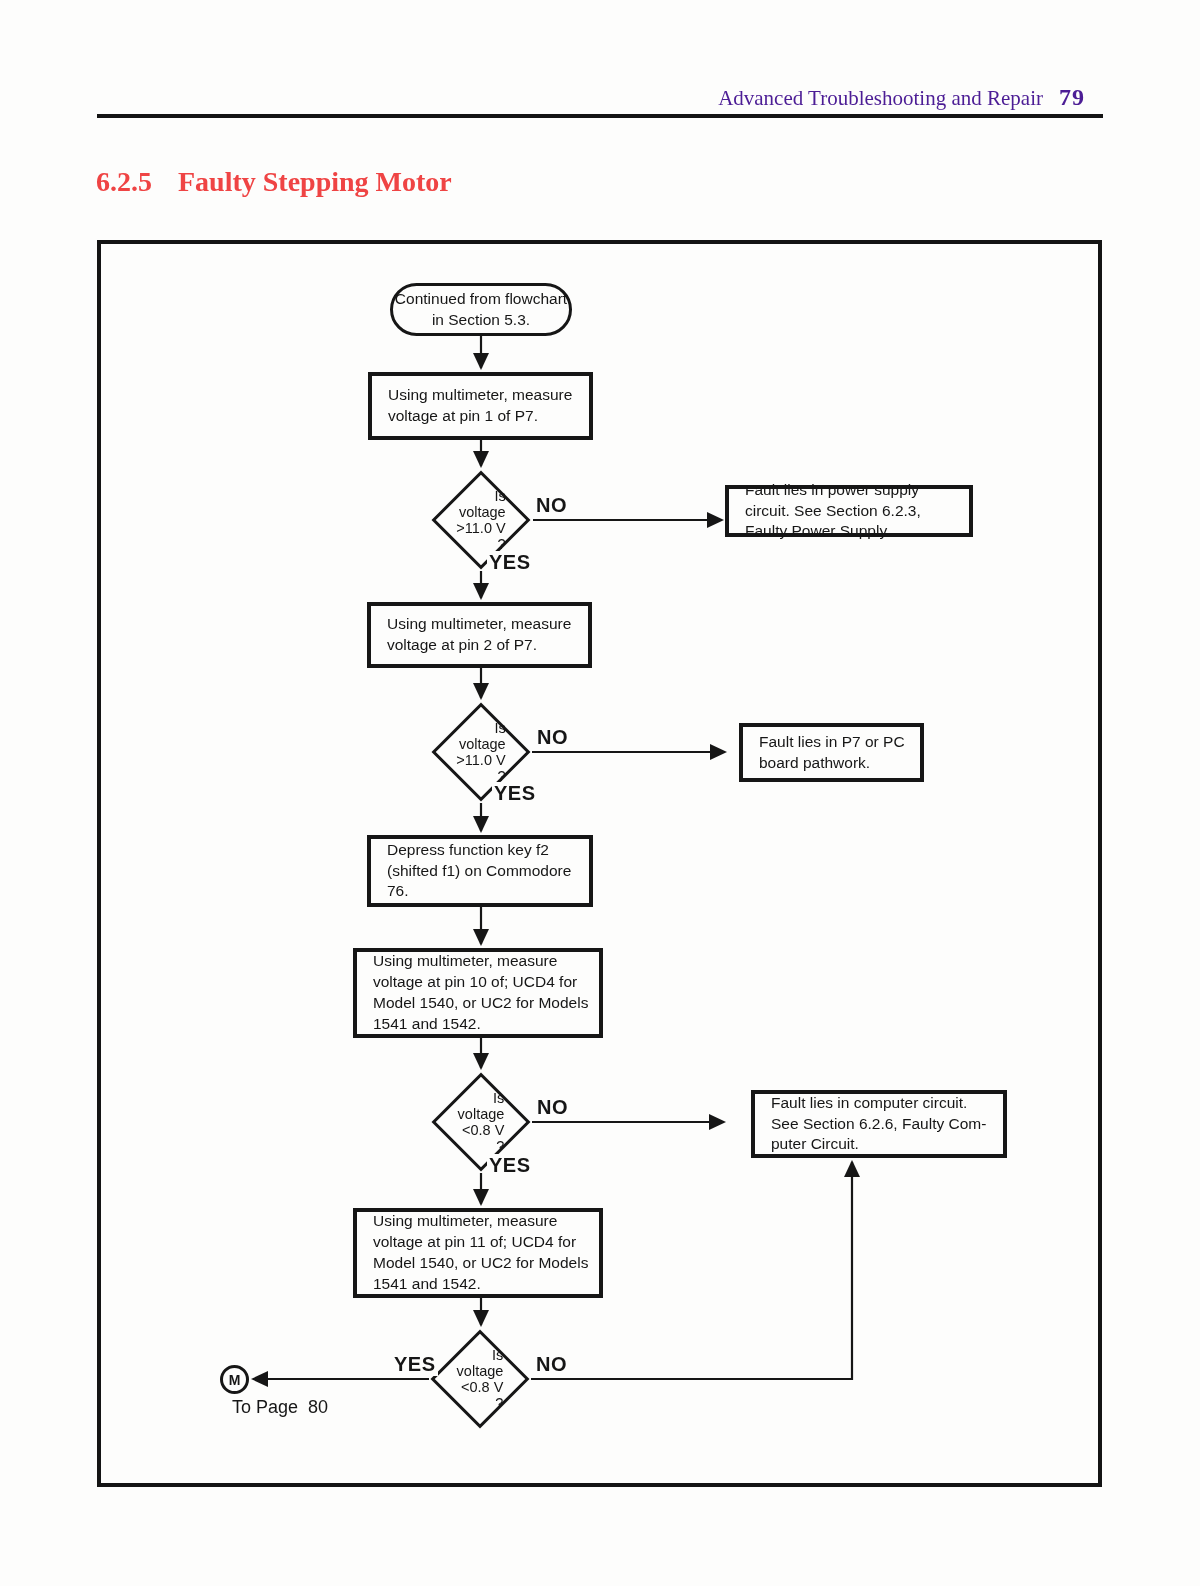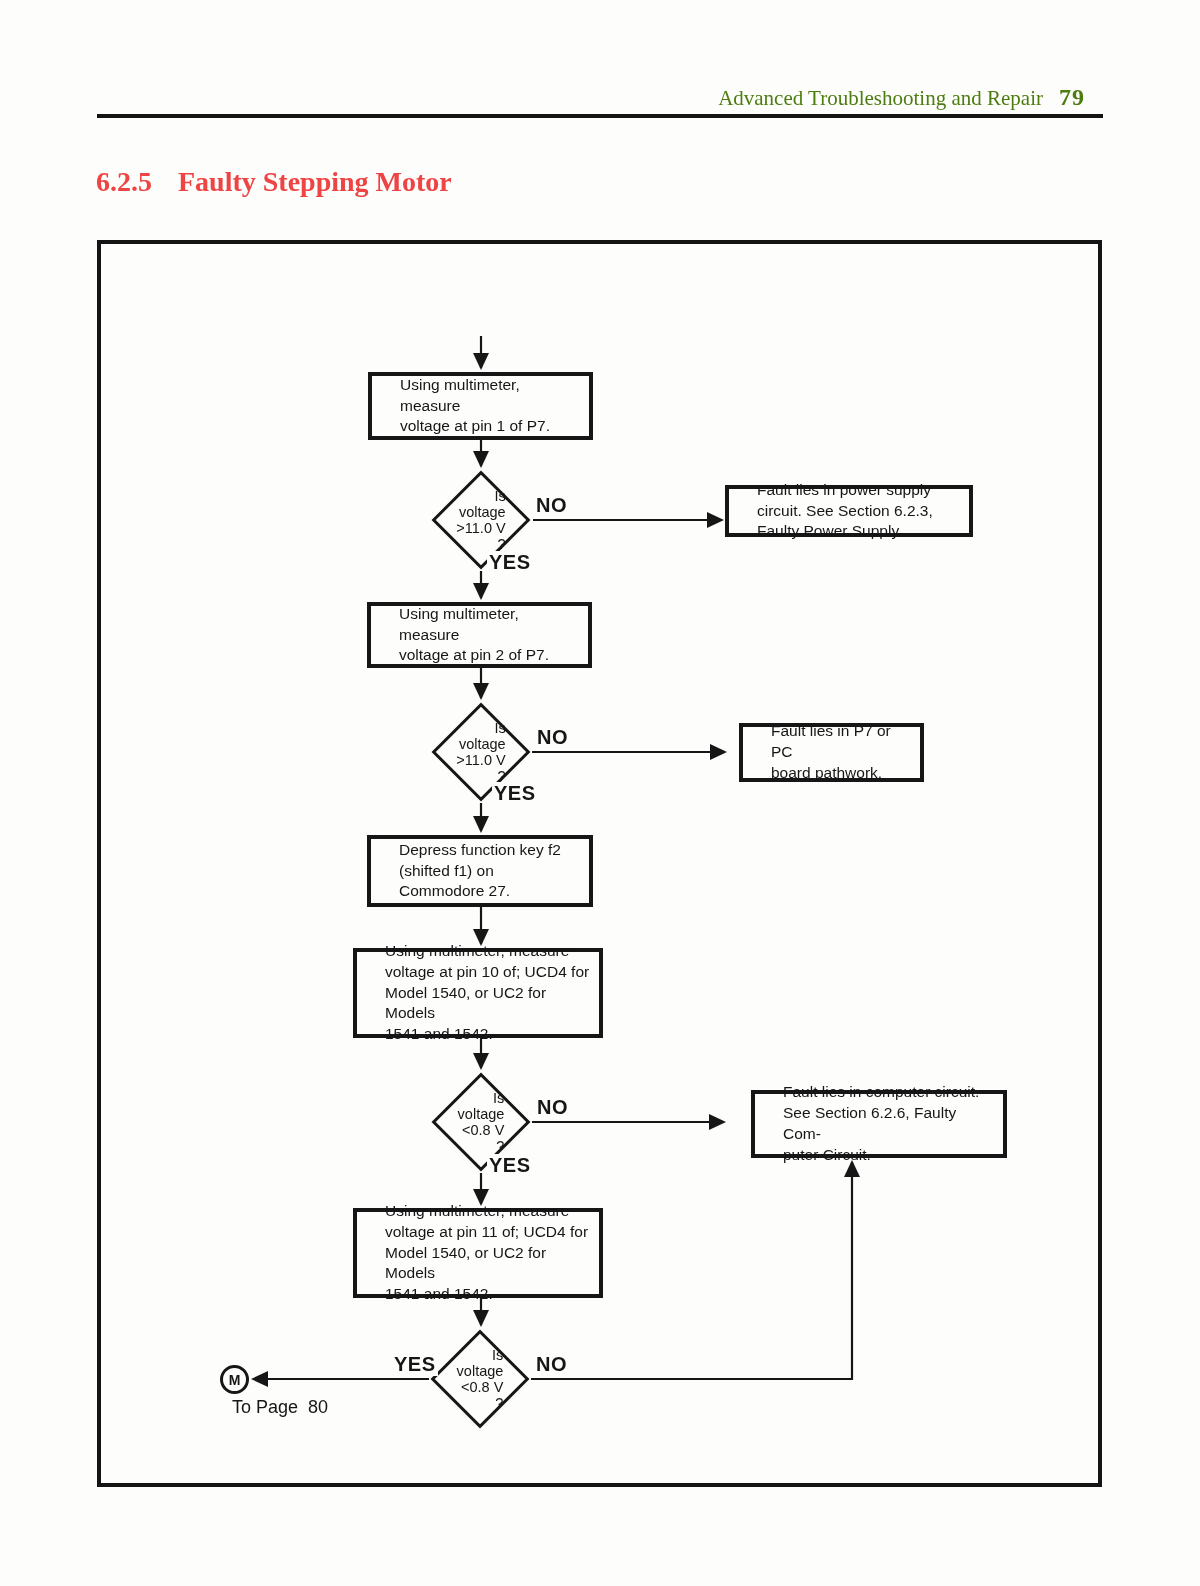--- a/index.html
+++ b/index.html
@@ -9,21 +9,21 @@
     background:#fdfdfc;
     font-family:"Liberation Sans",sans-serif;
     color:#161616;
     overflow:hidden;
   }
   
   .header-line{
     position:absolute;left:97px;top:84px;width:988px;
     text-align:right;
     font-family:"Liberation Serif",serif;
-    font-size:21px;color:#4d7c0f;
+    font-size:21px;color:#4c1d95;
     white-space:nowrap;
   }
   .header-line .pgnum{
     font-weight:bold;font-size:24px;margin-left:16px;
     letter-spacing:1px;
   }
   .header-rule{
     position:absolute;left:97px;top:114px;width:1006px;height:4px;
     background:#141414;
   }
@@ -51,21 +51,21 @@
     border:3px solid #161616;border-radius:28px;
     display:flex;align-items:center;justify-content:center;
     text-align:center;background:#fdfdfc;
   }
   .pbox,.fbox{
     position:absolute;box-sizing:border-box;
     border:4px solid #161616;
     display:flex;align-items:center;
     background:#fdfdfc;
   }
-  .pbox .node-text,.fbox .node-text{padding-left:28px;padding-right:6px;text-align:left;}
+  .pbox .node-text,.fbox .node-text{padding-left:16px;padding-right:6px;text-align:left;}
   .diamond{
     position:absolute;width:100px;height:100px;
   }
   .diamond .shape{
     position:absolute;left:15px;top:15px;width:70px;height:70px;
     box-sizing:border-box;border:3.5px solid #161616;
     transform:rotate(45deg);
     background:#fdfdfc;
   }
   .diamond .dtext{
@@ -124,20 +124,24 @@
       <line x1="481" y1="907" x2="481" y2="944" marker-end="url(#ah)"></line>
       <line x1="481" y1="1038" x2="481" y2="1068" marker-end="url(#ah)"></line>
       <line x1="532" y1="1122" x2="724" y2="1122" marker-end="url(#ah)"></line>
       <line x1="481" y1="1173" x2="481" y2="1204" marker-end="url(#ah)"></line>
       <line x1="481" y1="1298" x2="481" y2="1325" marker-end="url(#ah)"></line>
       <line x1="429" y1="1379" x2="253" y2="1379" marker-end="url(#ah)"></line>
       <path d="M 531 1379 L 852 1379 L 852 1162" marker-end="url(#ah)"></path>
     </g>
   </svg>
 
+  <div class="stadium" style="left:390px;top:283px;width:182px;height:53px;">
+    <div class="node-text">Continued from flowchart
+in Section 5.3.</div>
+  </div>
 
   <div class="pbox" style="left:368px;top:372px;width:225px;height:68px;">
     <div class="node-text">Using multimeter, measure
 voltage at pin 1 of P7.</div>
   </div>
 
   <div class="diamond" style="left:431px;top:470px;">
     <div class="shape"></div>
     <div class="dtext">Is
 voltage
@@ -168,21 +172,21 @@
   <div class="flow-label" style="left:535px;top:726px;">NO</div>
   <div class="flow-label" style="left:492px;top:782px;">YES</div>
 
   <div class="fbox" style="left:728px;top:723px;width:185px;height:59px;margin-left:11px;">
     <div class="node-text">Fault lies in P7 or PC
 board pathwork.</div>
   </div>
 
   <div class="pbox" style="left:367px;top:835px;width:226px;height:72px;">
     <div class="node-text">Depress function key f2
-(shifted f1) on Commodore 27.</div>
+(shifted f1) on Commodore 76.</div>
   </div>
 
   <div class="pbox" style="left:353px;top:948px;width:250px;height:90px;">
     <div class="node-text">Using multimeter, measure
 voltage at pin 10 of; UCD4 for
 Model 1540, or UC2 for Models
 1541 and 1542.</div>
   </div>
 
   <div class="diamond" style="left:431px;top:1072px;">

